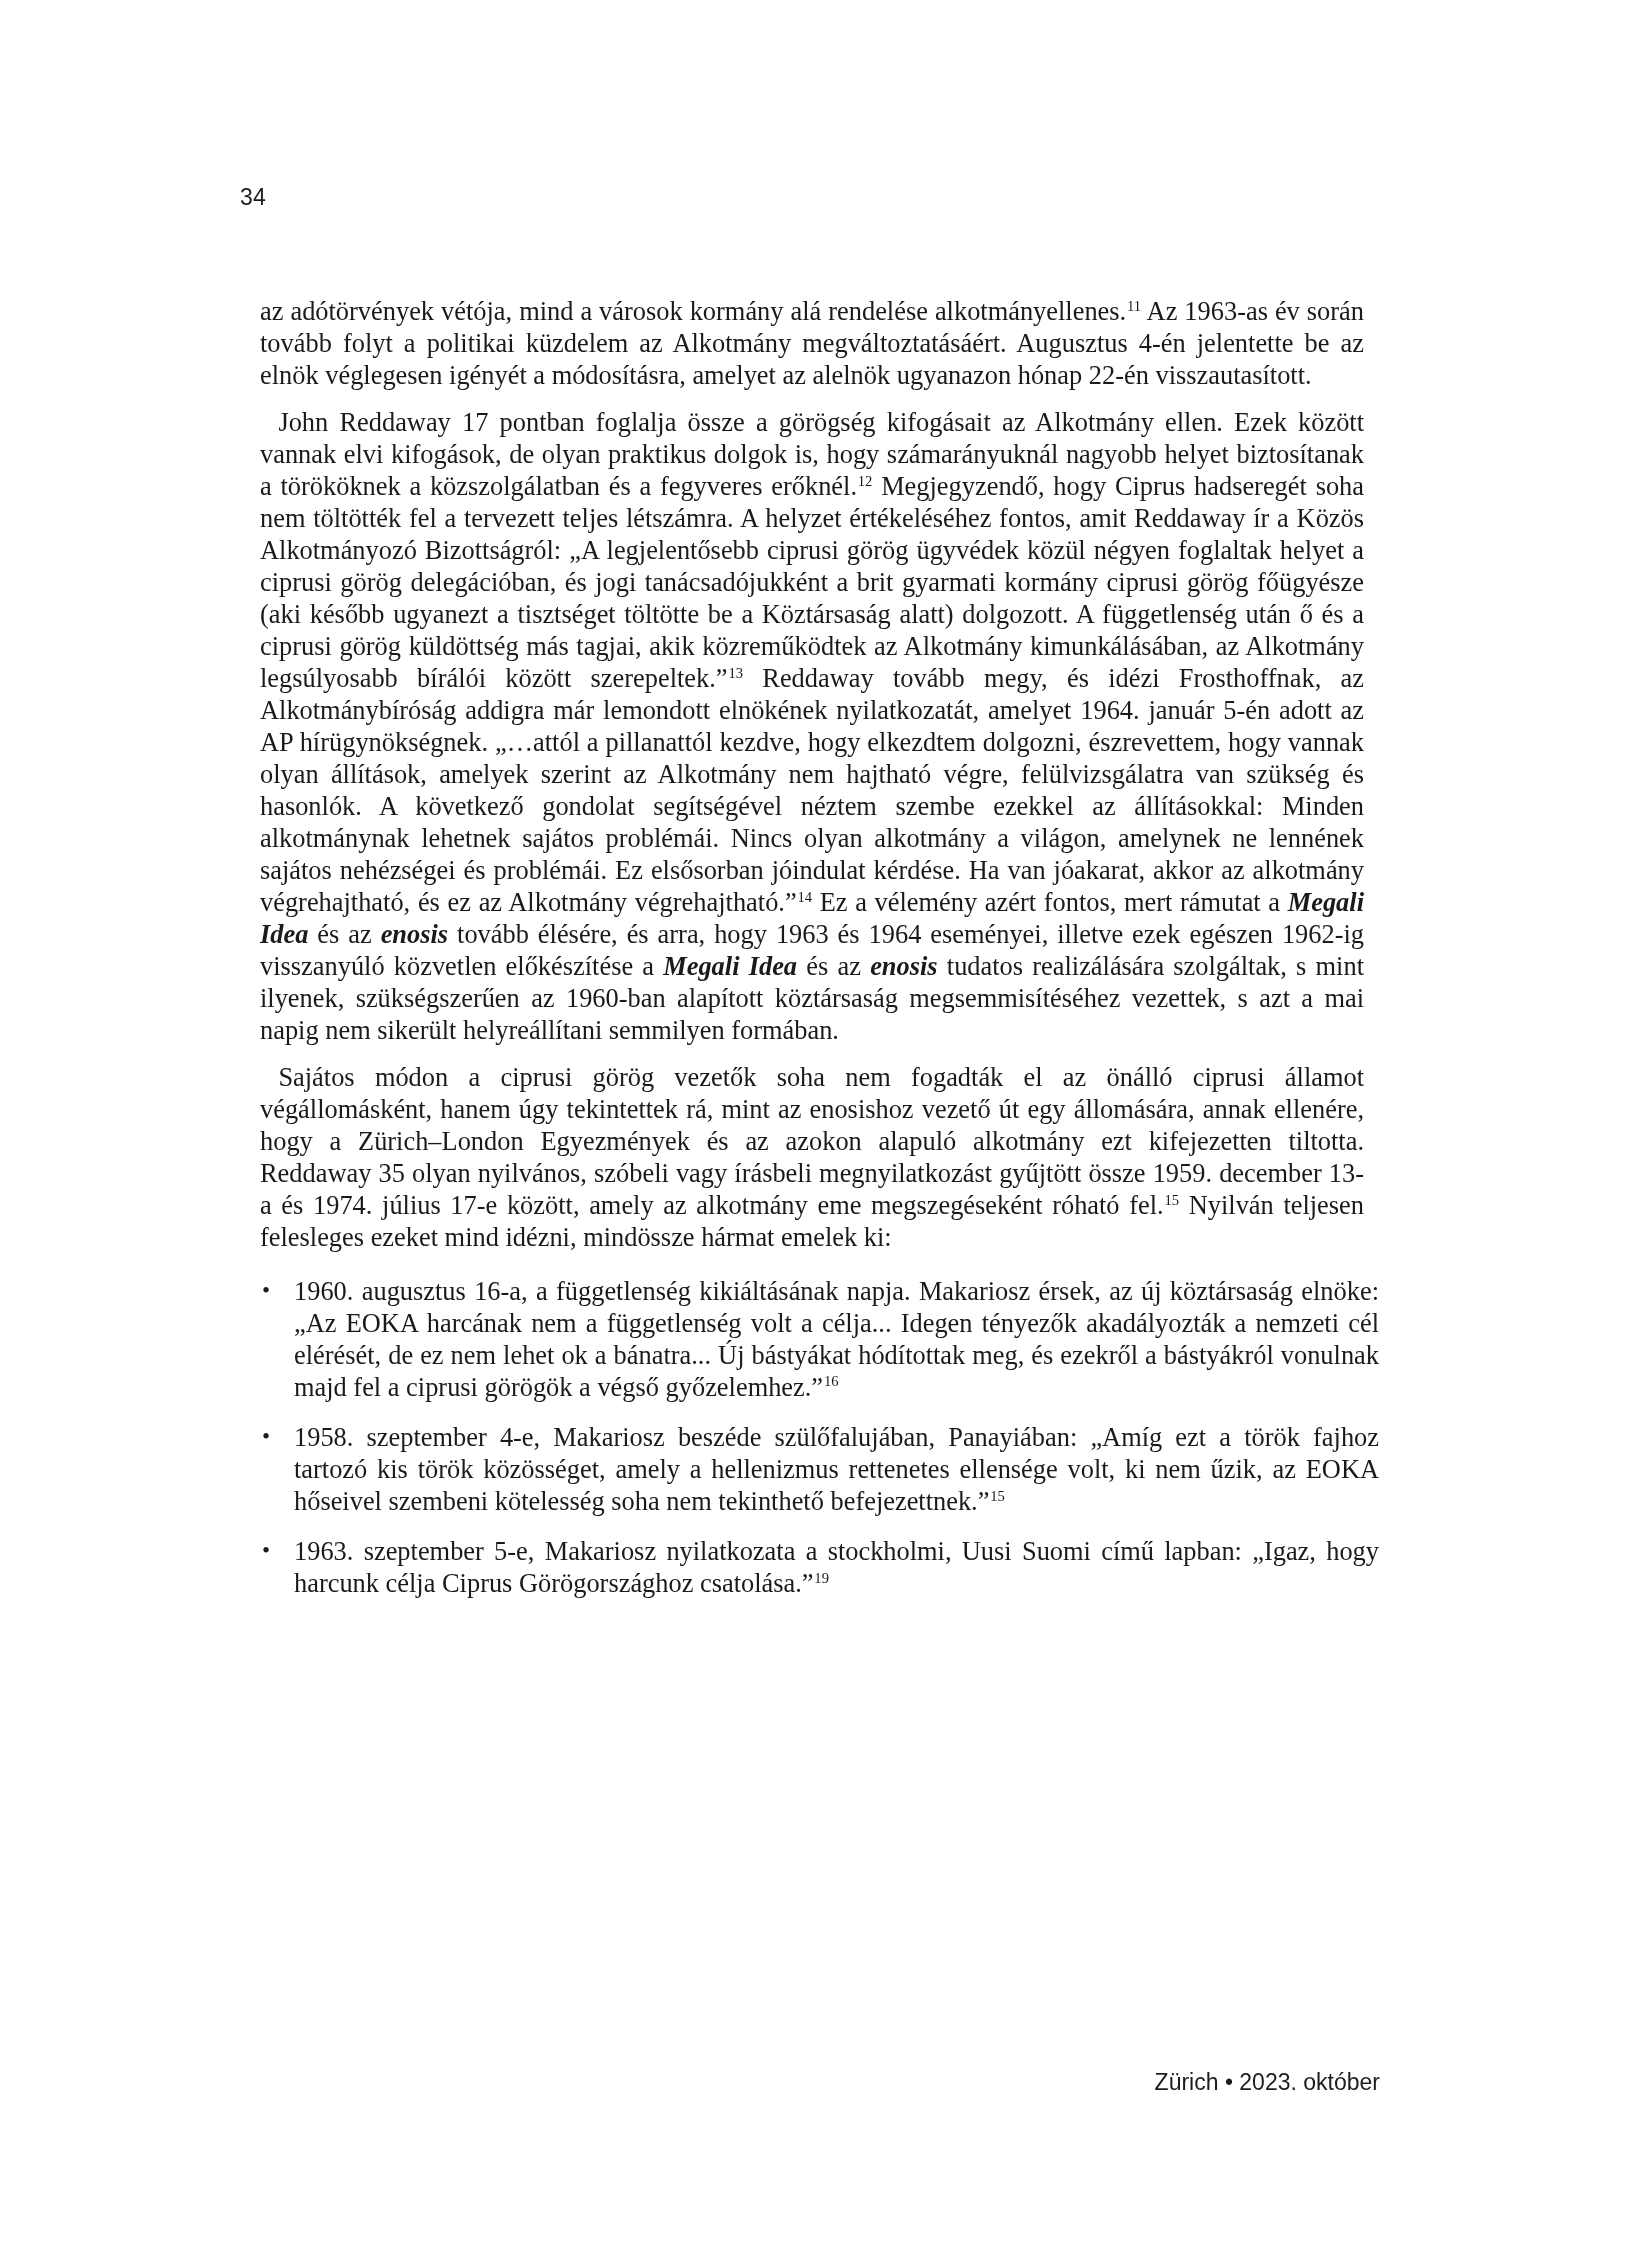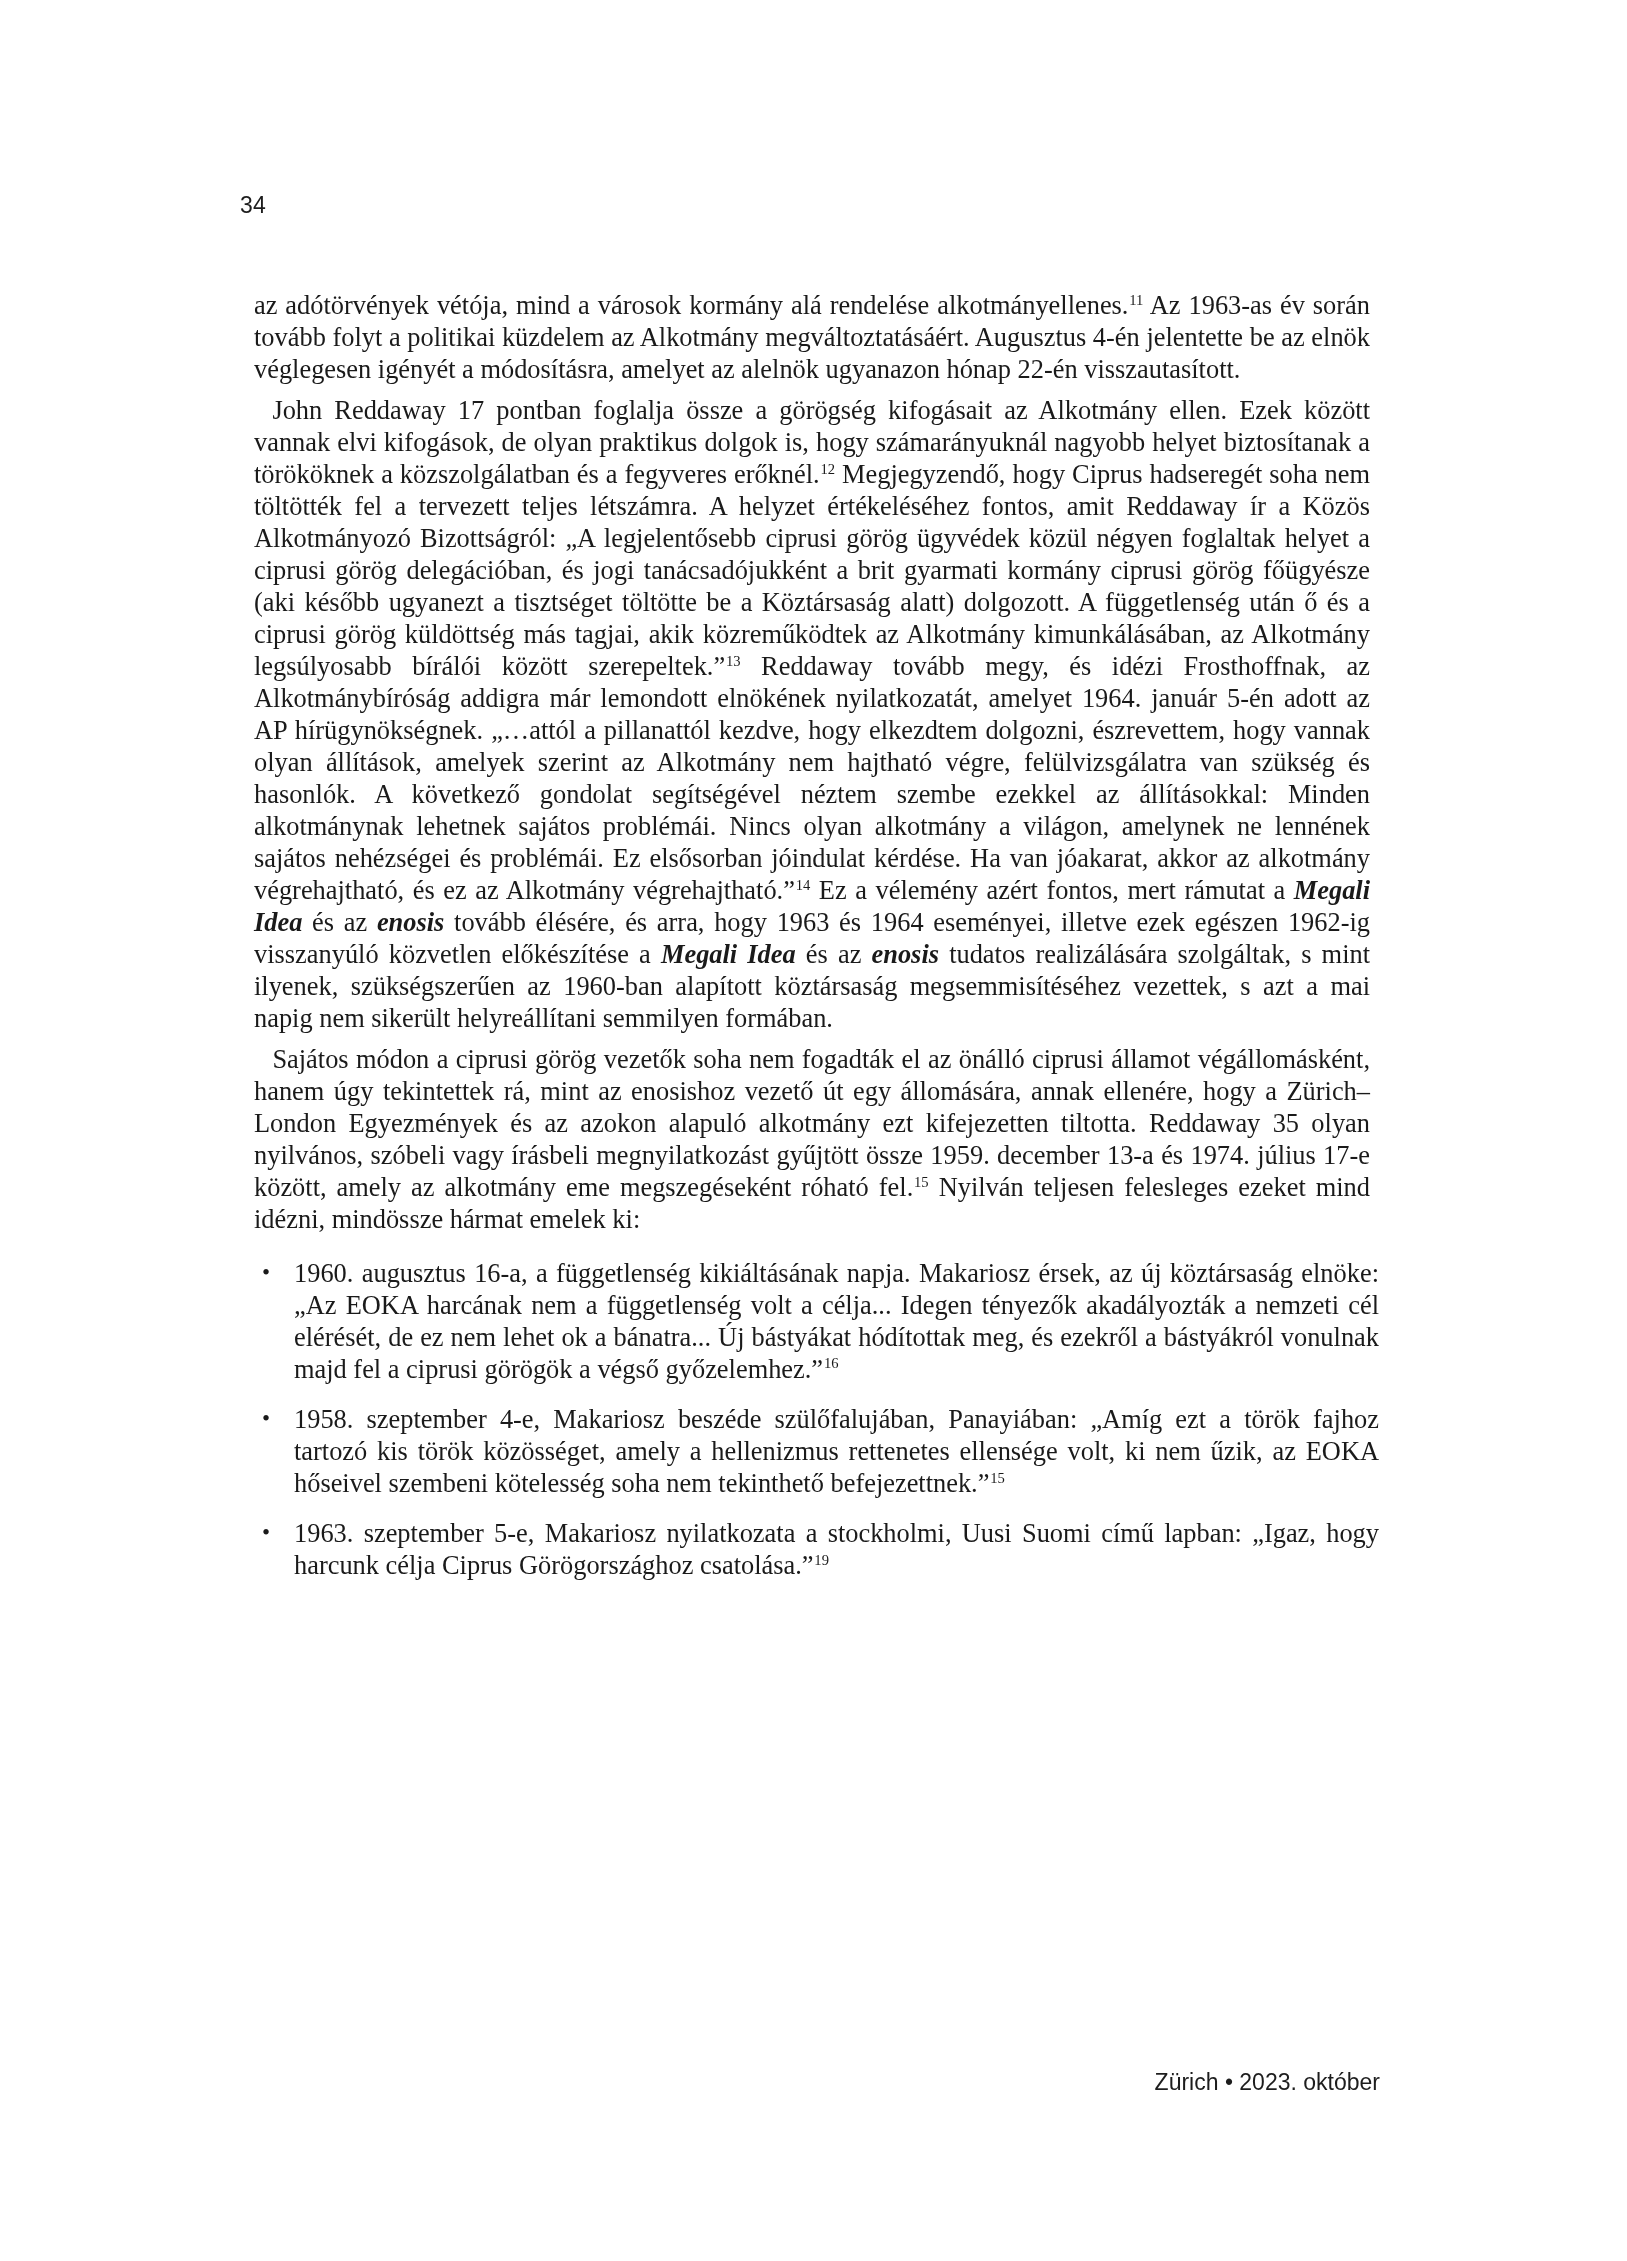--- a/index.html
+++ b/index.html
@@ -3,28 +3,28 @@
 <meta charset="utf-8">
 <style>
   html, body { margin: 0; padding: 0; background: #ffffff; }
   body { width: 1628px; height: 2261px; position: relative; overflow: hidden; color: #1a1a1a; }
   .page { position: absolute; left: 0; top: 0; width: 1628px; height: 2261px; background: #fff; }
   .running-header {
     position: absolute; top: 184px; left: 240px; width: 1142px; height: 31px;
     font-family: "Liberation Sans", sans-serif; font-size: 23px; letter-spacing: 0.2px;
     color: #1d1d1d;
   }
-  .running-header .pgnum { position: absolute; left: 0; top: 8px; }
+  .running-header .pgnum { position: absolute; left: 0; top: 0; }
   .running-header .title { position: absolute; right: 0; top: 0; white-space: nowrap; }
   .body-text {
     position: absolute; left: 245px; top: 280px; width: 1134px;
     font-family: "Liberation Serif", serif; font-size: 26.4px; line-height: 32px;
     text-align: justify; color: #1a1a1a;
   }
-  .body-text p { margin: 9px; text-align: justify; }
+  .body-text p { margin: 15px; text-align: justify; }
   .body-text p.indent { text-indent: 18.4px; }
   sup.fn { font-size: 14.6px; line-height: 0; vertical-align: 9.2px; margin-left: 0.8px; }
   em { font-style: italic; font-weight: bold; }
   ul.quotes { list-style: none; margin: 21.5px 0 0 0; padding: 0; }
   ul.quotes li { position: relative; padding-left: 49px; margin-bottom: 18.4px; text-align: justify; }
   ul.quotes li .bullet { position: absolute; left: 17px; top: 0; font-size: 23px; }
   .footer {
     position: absolute; top: 2069px; right: 248px;
     font-family: "Liberation Sans", sans-serif; font-size: 23px; color: #1d1d1d; white-space: nowrap;
   }

